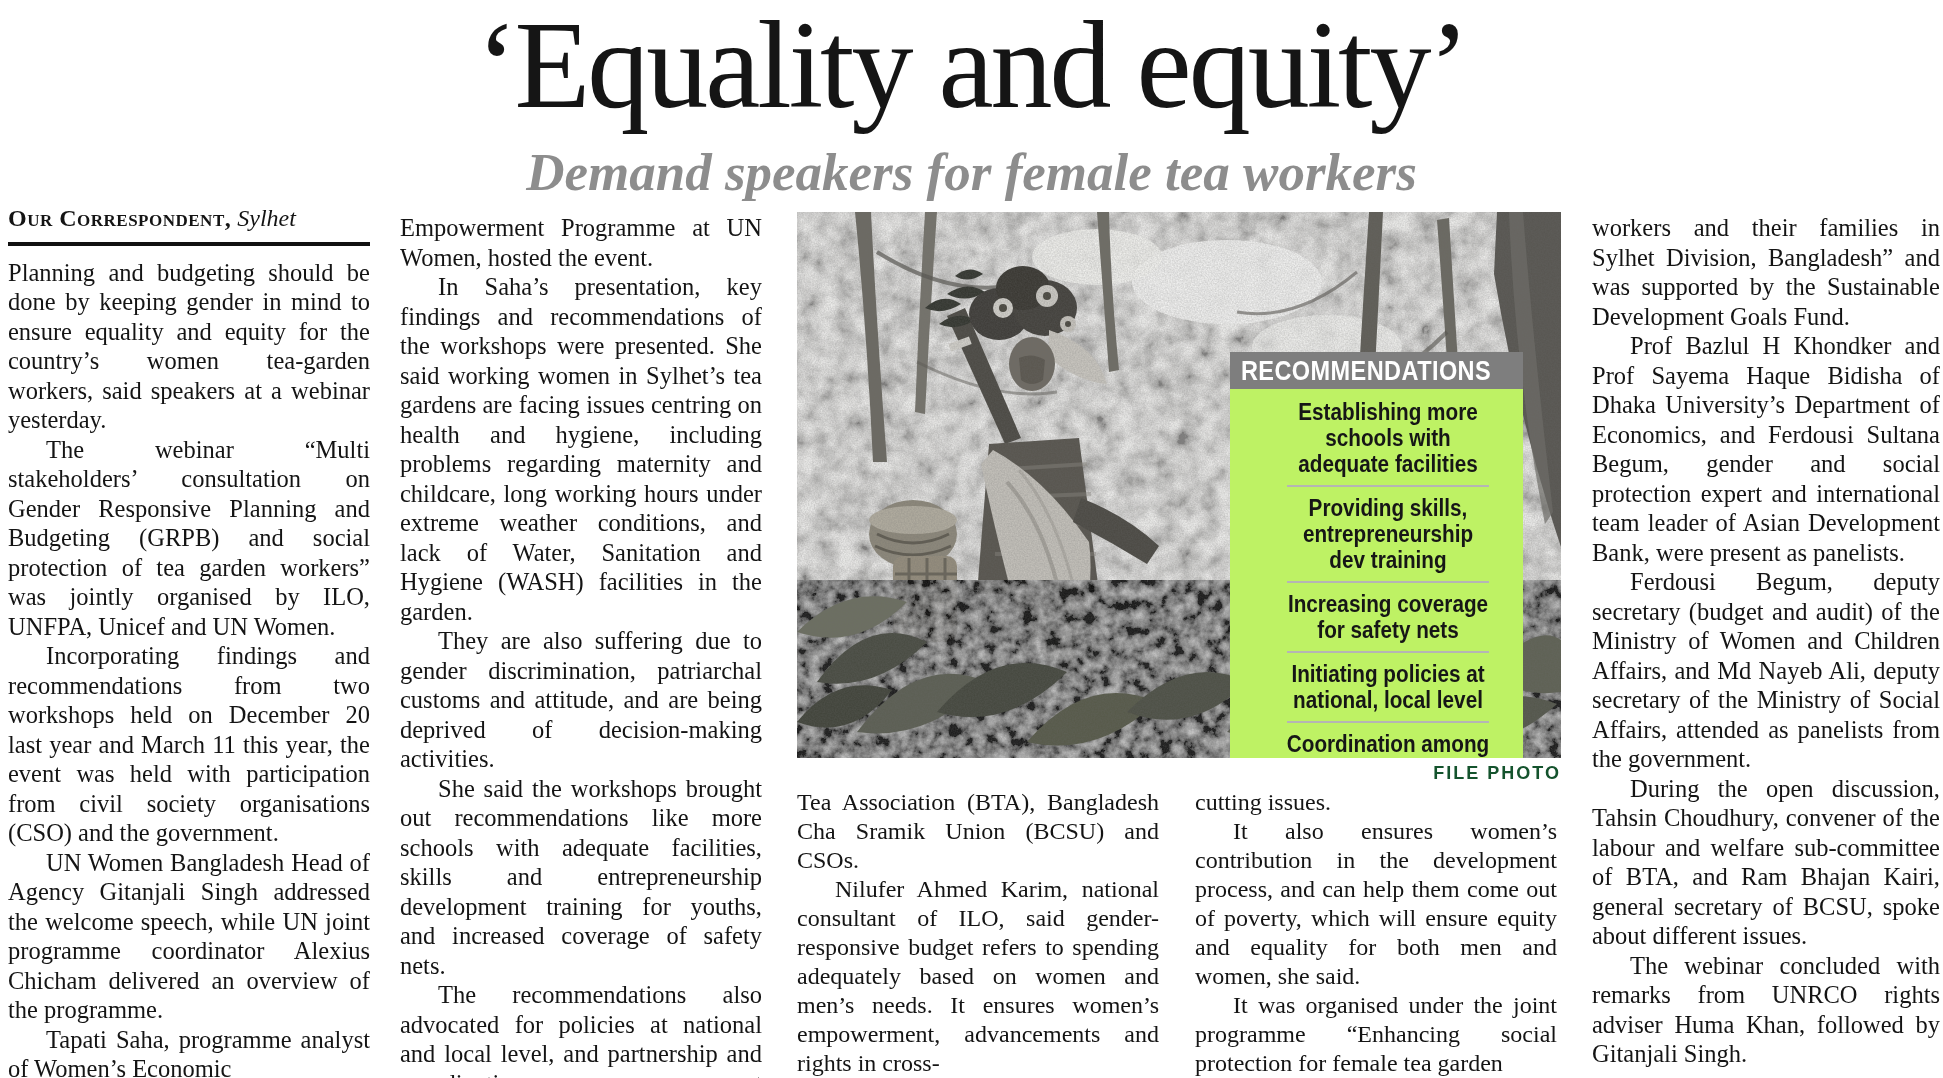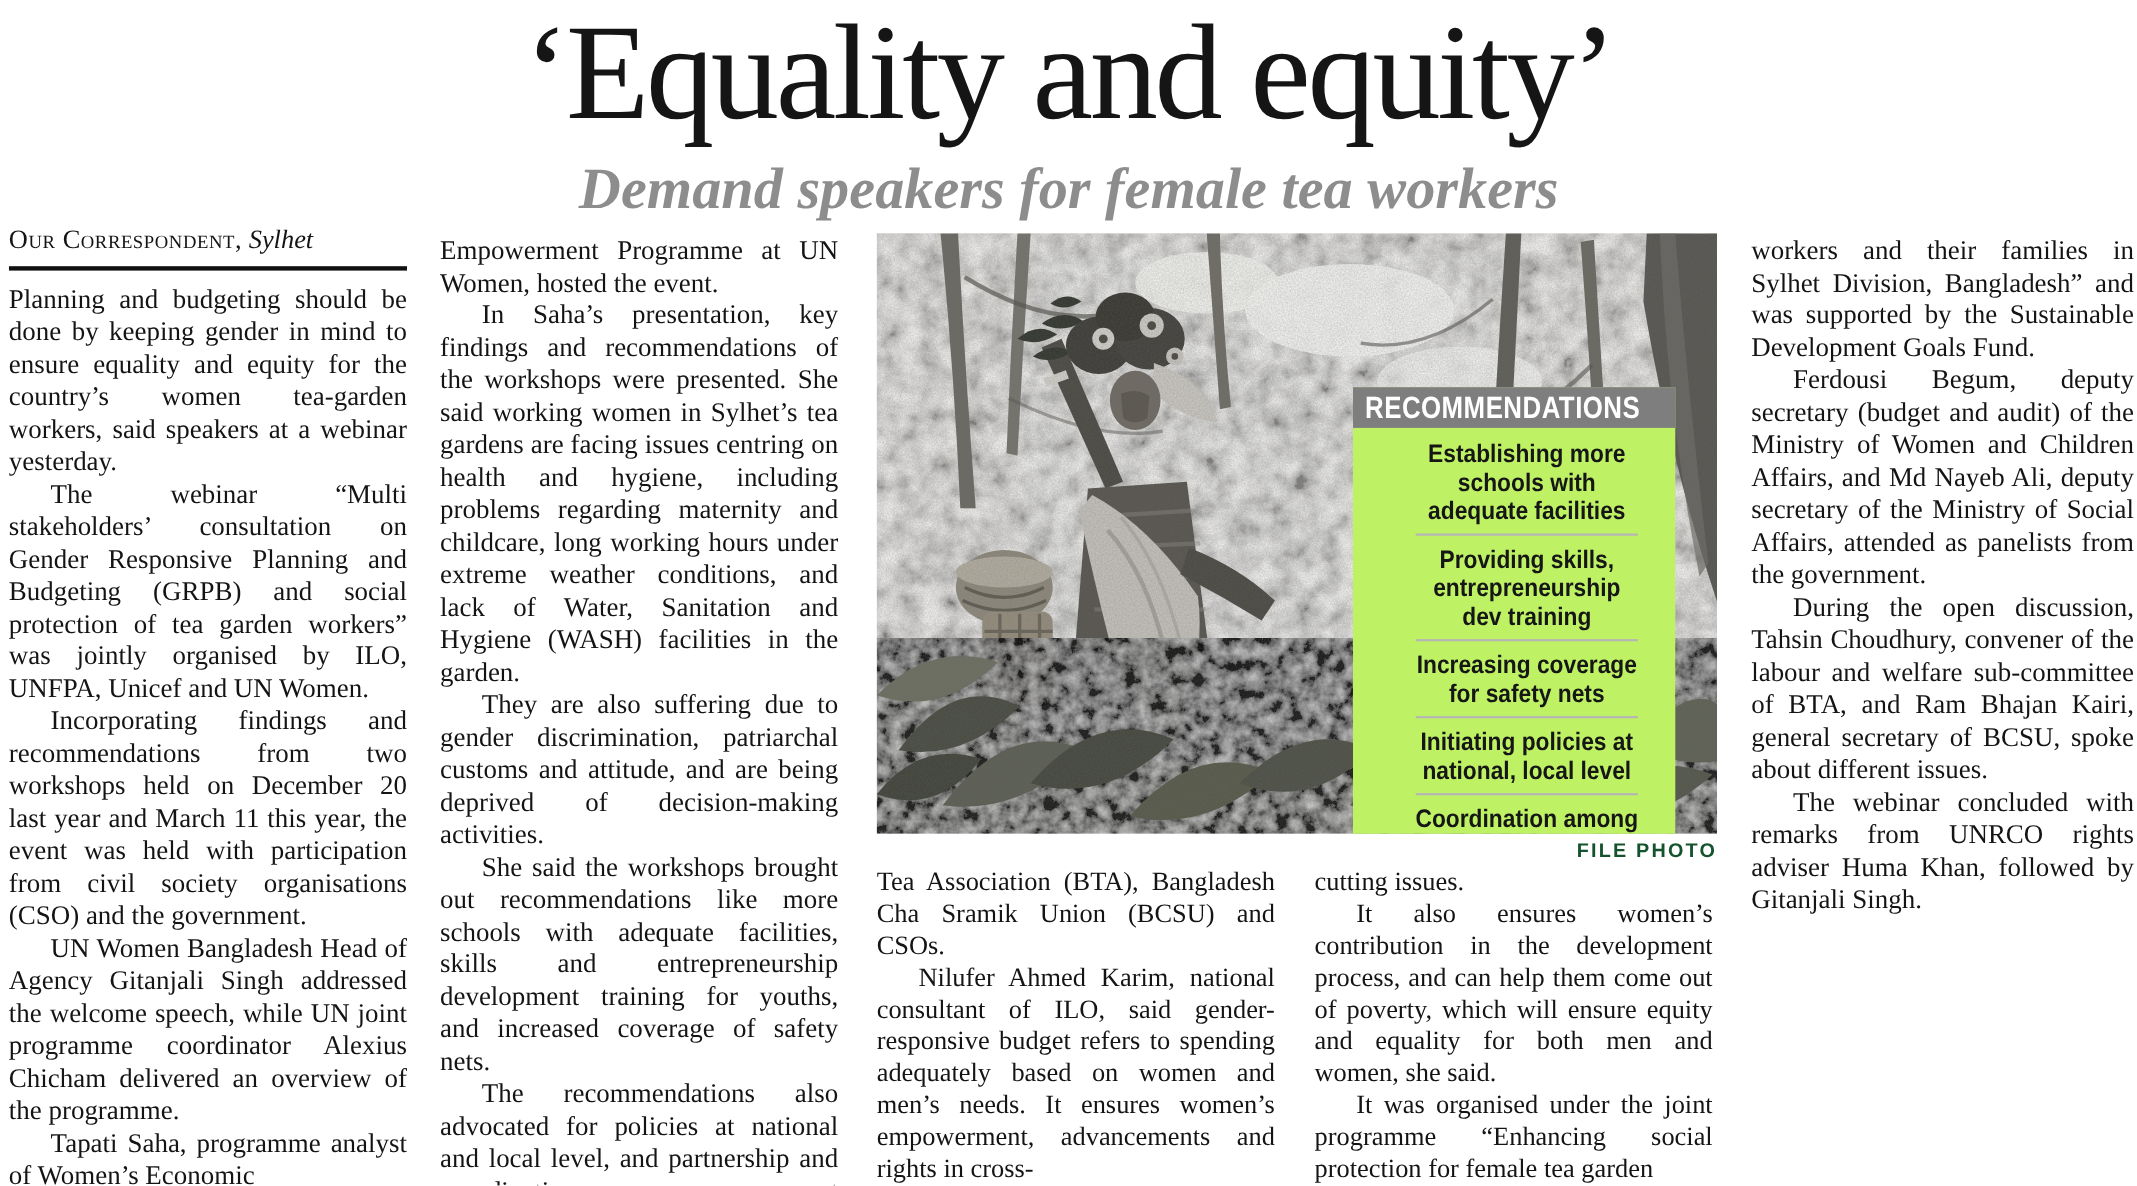--- a/index.html
+++ b/index.html
@@ -17,21 +17,21 @@
   .col{position:absolute;overflow:hidden;text-align:justify;font-size:24.5px;line-height:29.5px;}
   .col p{margin:0;}
   .col p.ind{text-indent:38px;}
   #col1{left:8px;   top:204px; width:362px; height:874px;}
   #col2{left:400px; top:213px; width:362px; height:865px;}
   #col3{left:797px; top:788px; width:362px; height:290px;font-size:24px;line-height:29px;}
   #col4{left:1195px;top:788px; width:362px; height:290px;font-size:24px;line-height:29px;}
   #col5{left:1592px;top:213px; width:348px; height:865px;}
 
   .byline{font-size:24px;text-align:left;white-space:nowrap;}
-  .byline .author{font-variant:small-caps;font-weight:normal;letter-spacing:0.5px;text-align:right;}
+  .byline .author{font-variant:small-caps;font-weight:bold;letter-spacing:0.5px;text-align:right;}
   .byline .place{font-style:italic;}
   .byline-rule{height:4px;background:#111111;margin:8px 0 12px 0;width:100%;}
 
   
   .photo-figure{position:absolute;left:797px;top:212px;width:764px;height:546px;overflow:hidden;background:#efeeea;}
   .photo-figure svg{display:block;}
   .photo-caption{position:absolute;left:797px;top:763px;width:764px;text-align:right;
       font-family:"Liberation Sans", sans-serif;font-weight:bold;font-size:18px;
       letter-spacing:2px;color:#14532d;}
 
@@ -221,18 +221,19 @@
     <p class="ind">It was organised under the joint programme “Enhancing social protection for female tea garden</p>
   </div>
 
   <div class="col" id="col3">
     <p>Tea Association (BTA), Bangladesh Cha Sramik Union (BCSU) and CSOs.</p>
     <p class="ind">Nilufer Ahmed Karim, national consultant of ILO, said gender-responsive budget refers to spending adequately based on women and men’s needs. It ensures women’s empowerment, advancements and rights in cross-</p>
   </div>
 
   <div class="col" id="col5">
     <p>workers and their families in Sylhet Division, Bangladesh” and was supported by the Sustainable Development Goals Fund.</p>
+    <p class="ind">Prof Bazlul H Khondker and Prof Sayema Haque Bidisha of Dhaka University’s Department of Economics, and Ferdousi Sultana Begum, gender and social protection expert and international team leader of Asian Development Bank, were present as panelists.</p>
     <p class="ind">Ferdousi Begum, deputy secretary (budget and audit) of the Ministry of Women and Children Affairs, and Md Nayeb Ali, deputy secretary of the Ministry of Social Affairs, attended as panelists from the government.</p>
     <p class="ind">During the open discussion, Tahsin Choudhury, convener of the labour and welfare sub-committee of BTA, and Ram Bhajan Kairi, general secretary of BCSU, spoke about different issues.</p>
     <p class="ind">The webinar concluded with remarks from UNRCO rights adviser Huma Khan, followed by Gitanjali Singh.</p>
   </div>
 
 </div>
 
 </body></html>

